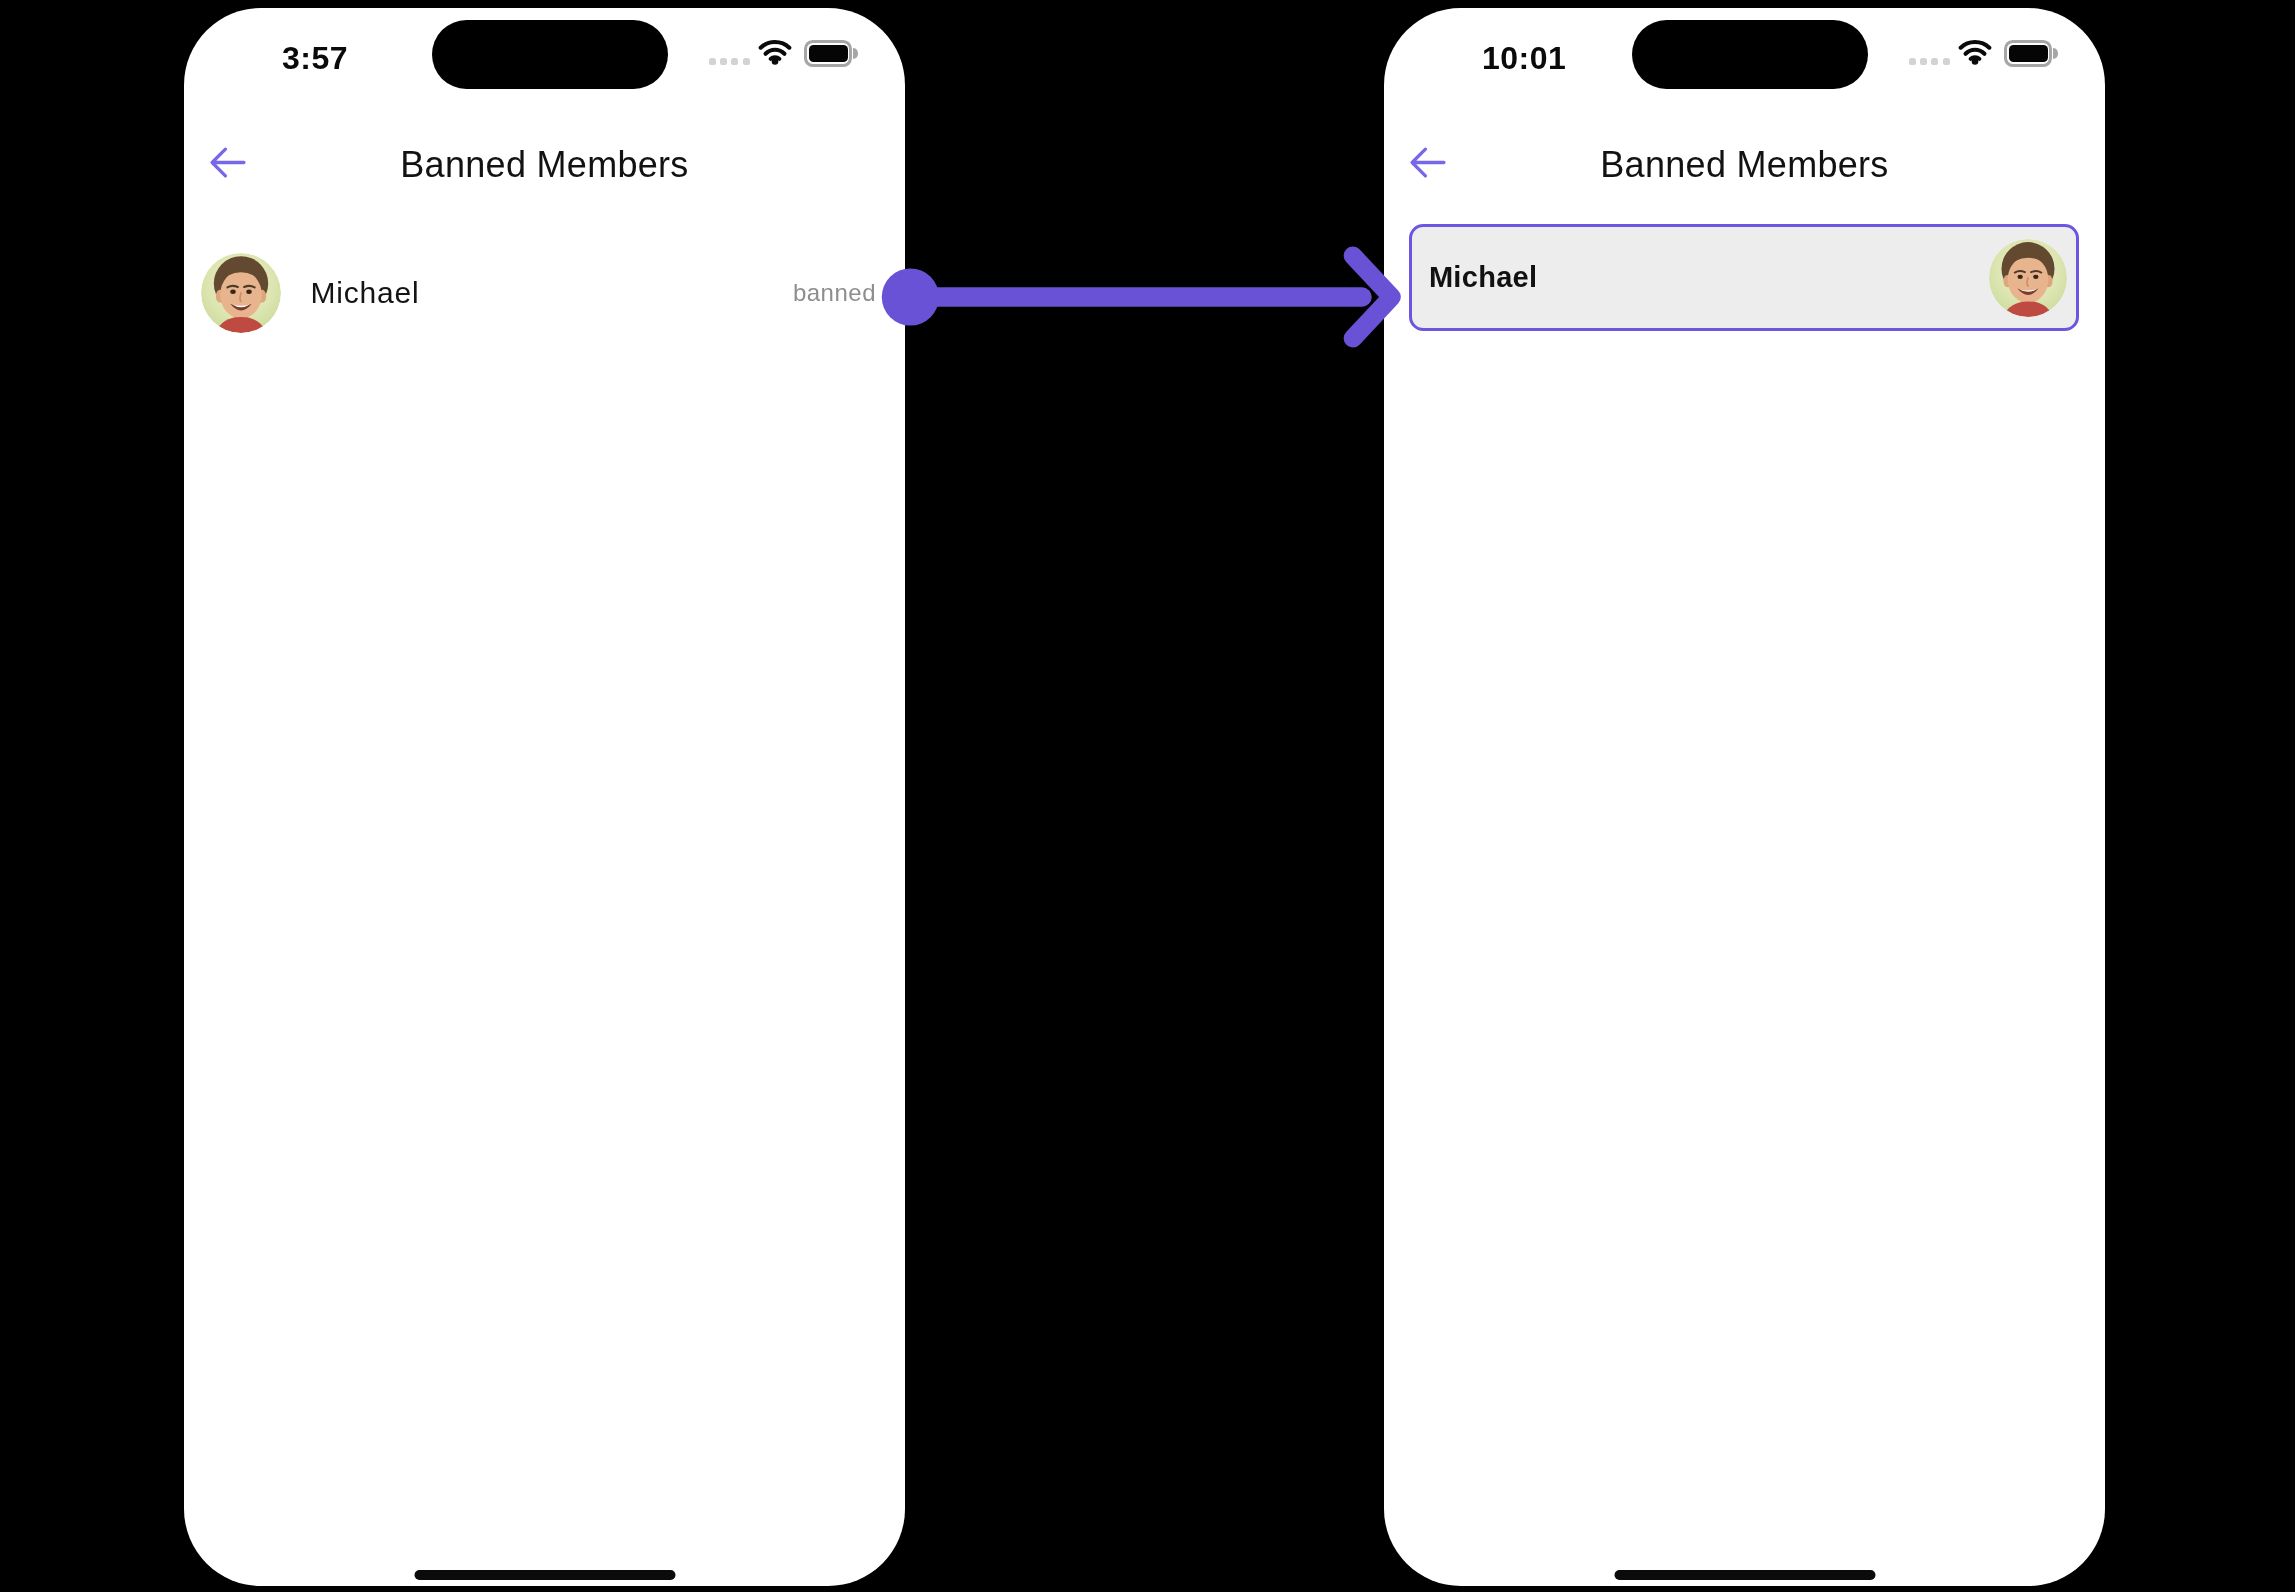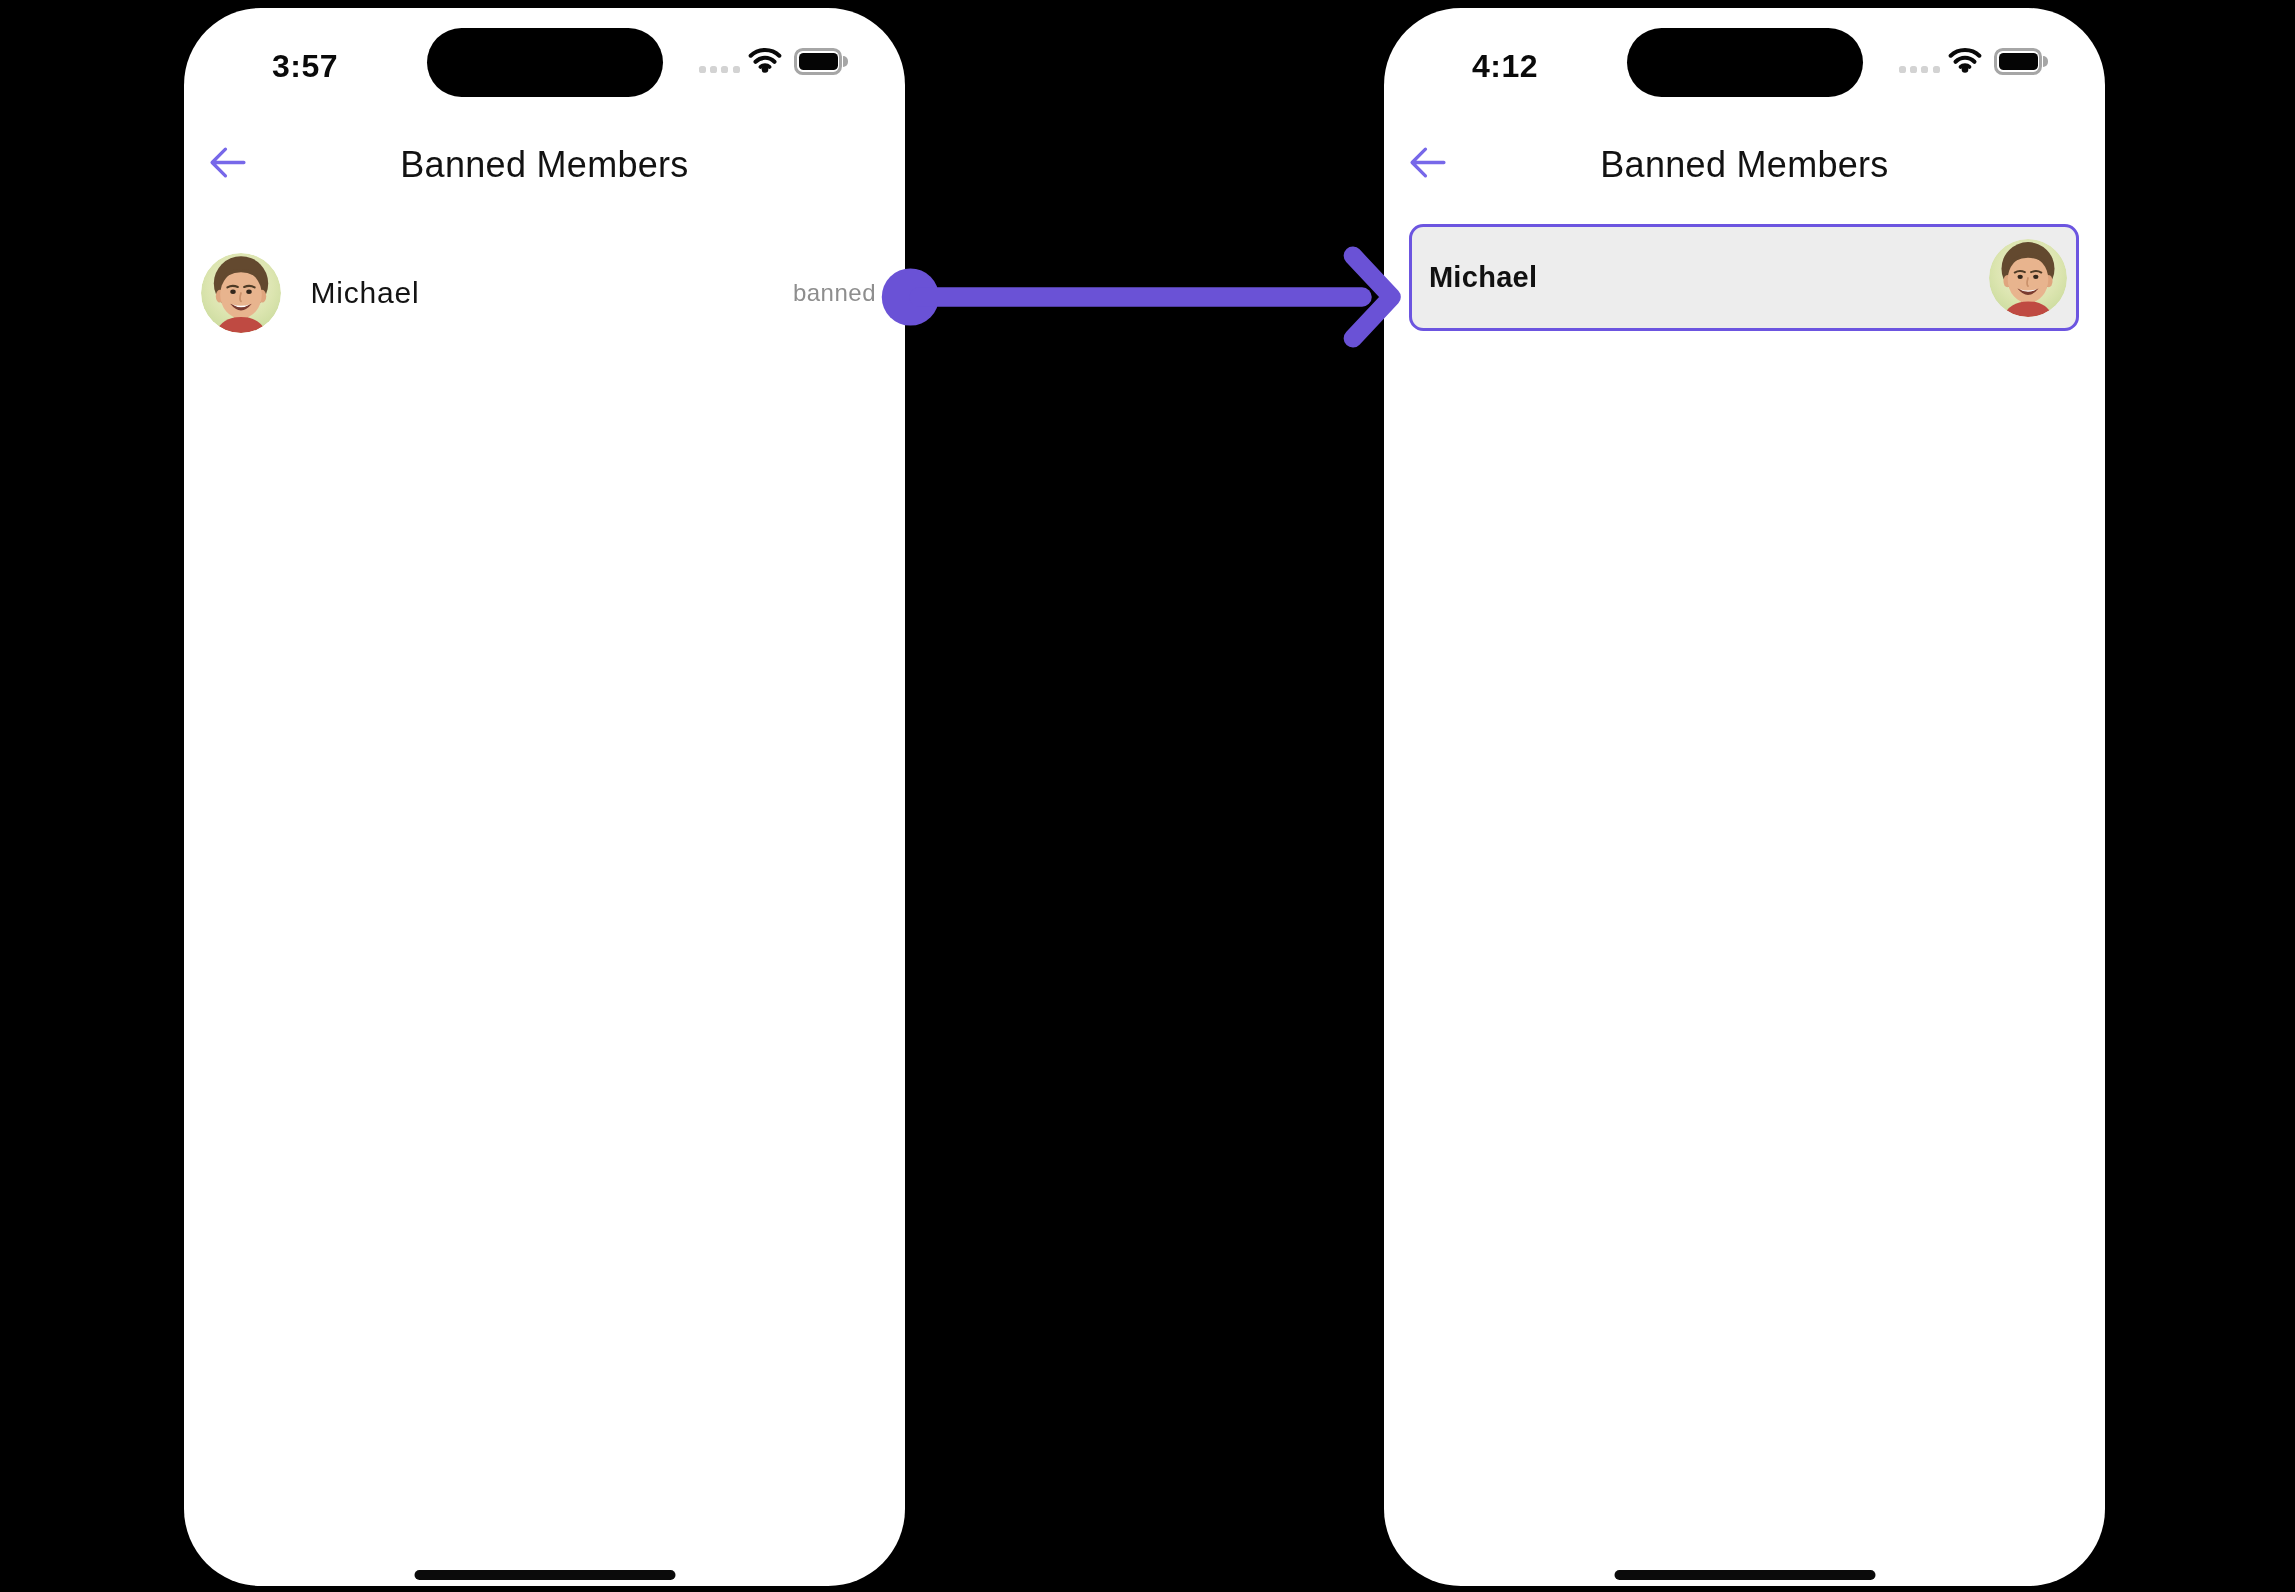--- a/index.html
+++ b/index.html
@@ -17,21 +17,21 @@
     font-family:"Liberation Sans", sans-serif;}
   .stage{position:relative;width:2295px;height:1593px;background:#000;}
 
   
   .phone{position:absolute;top:8.2px;width:721px;height:1578px;background:#fff;
     border-radius:77px;overflow:hidden;}
   .phone-left{left:184px;}
   .phone-right{left:1384px;}
 
   
-  .statusbar{position:absolute;left:0;top:0;right:0;height:102px;margin-top:8px;}
+  .statusbar{position:absolute;left:10px;top:0;right:0;height:102px;}
   .time{position:absolute;left:88px;top:32px;font-size:32px;font-weight:700;
     color:#0A0A0A;letter-spacing:0.5px;}
   .island{position:absolute;left:50%;transform:translateX(-50%);top:12.2px;
     width:236px;height:69px;background:#000;border-radius:36px;}
   .cell-dots{position:absolute;left:515px;top:50px;display:flex;gap:4.1px;}
   .cell-dots span{width:7.1px;height:7.1px;border-radius:2.6px;background:var(--status-dot);}
   .wifi{position:absolute;left:564px;top:31px;width:34px;height:27.6px;}
   .wifi path{stroke:#0A0A0A;fill:none;stroke-linecap:round;}
   .wifi circle{fill:#0A0A0A;}
   .battery{position:absolute;left:610px;top:32px;width:56px;height:26.5px;}
@@ -160,21 +160,21 @@
       <span class="member-name">Michael</span>
       <span class="row-spacer"></span>
       <span class="banned-label">banned</span>
     </div>
 
     <div class="home-indicator"></div>
   </div>
 
   <div class="phone phone-right">
     <div class="statusbar">
-      <span class="time">4:12</span>
+      <span class="time">10:01</span>
       <div class="island"></div>
       <div class="cell-dots">
         <span></span>
           <span></span>
           <span></span>
           <span></span>
       </div>
       <svg class="wifi" viewBox="0 0 66 54">
         <path d="M5 17 C20 2 46 2 61 17" stroke-width="8"></path>
         <path d="M14.5 29 C25 18.5 41 18.5 51.5 29" stroke-width="8"></path>

